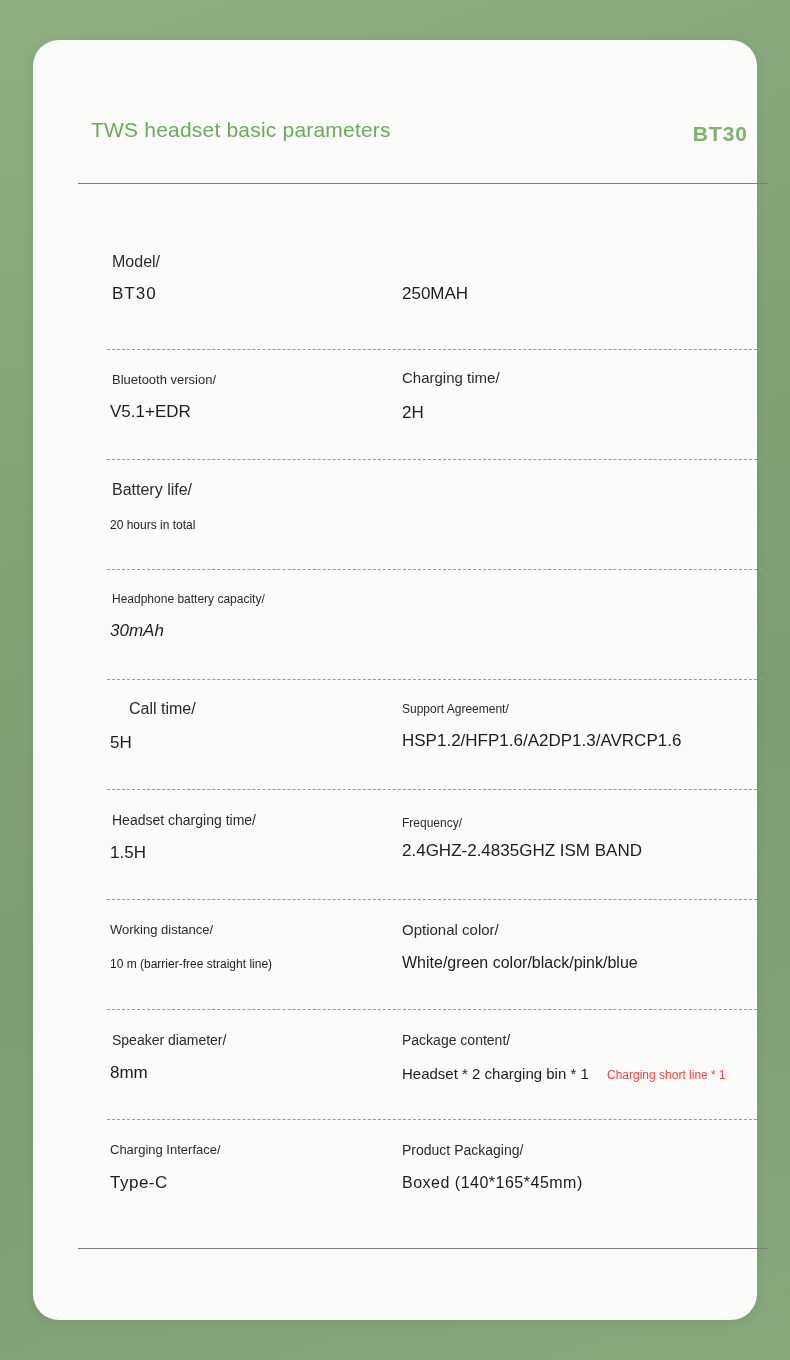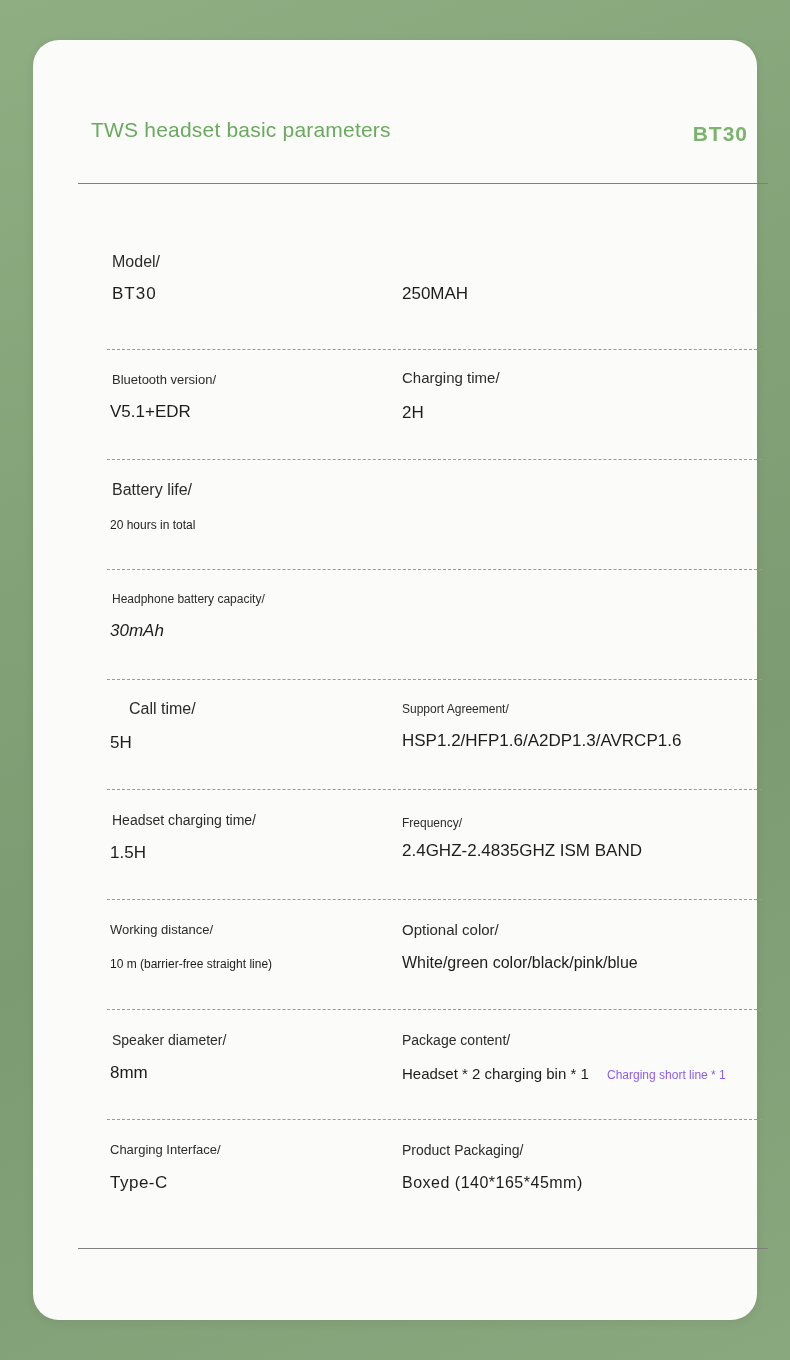--- a/index.html
+++ b/index.html
@@ -142,21 +142,21 @@
 
   .r6 .cell.left .lbl  { position:absolute; left: 3px;  top: 22px; font-size: 13px; }
   .r6 .cell.left .val  { position:absolute; left: 3px;  top: 57px; font-size: 12px; }
   .r6 .cell.right .lbl { position:absolute; left: 0px;  top: 21px; font-size: 15px; }
   .r6 .cell.right .val { position:absolute; left: 0px;  top: 53px; font-size: 16px; }
 
   .r7 .cell.left .lbl  { position:absolute; left: 5px;  top: 22px; font-size: 14px; }
   .r7 .cell.left .val  { position:absolute; left: 3px;  top: 53px; font-size: 17px; }
   .r7 .cell.right .lbl { position:absolute; left: 0px;  top: 22px; font-size: 14px; }
   .r7 .cell.right .val { position:absolute; left: 0px;  top: 55px; font-size: 15px; }
-  .r7 .cell.right .val2{ position:absolute; left: 205px; top: 58px; font-size: 12px; color:#8b5cf6; }
+  .r7 .cell.right .val2{ position:absolute; left: 205px; top: 58px; font-size: 12px; color:#ef4444; }
 
   .r8 .cell.left .lbl  { position:absolute; left: 3px;  top: 22px; font-size: 13px; }
   .r8 .cell.left .val  { position:absolute; left: 3px;  top: 53px; font-size: 17px; letter-spacing: 0.5px;}
   .r8 .cell.right .lbl { position:absolute; left: 0px;  top: 22px; font-size: 14px; }
   .r8 .cell.right .val { position:absolute; left: 0px;  top: 53px; font-size: 16px; letter-spacing: 0.5px;}
 </style>
 </head>
 <body>
 
 <div class="page">

